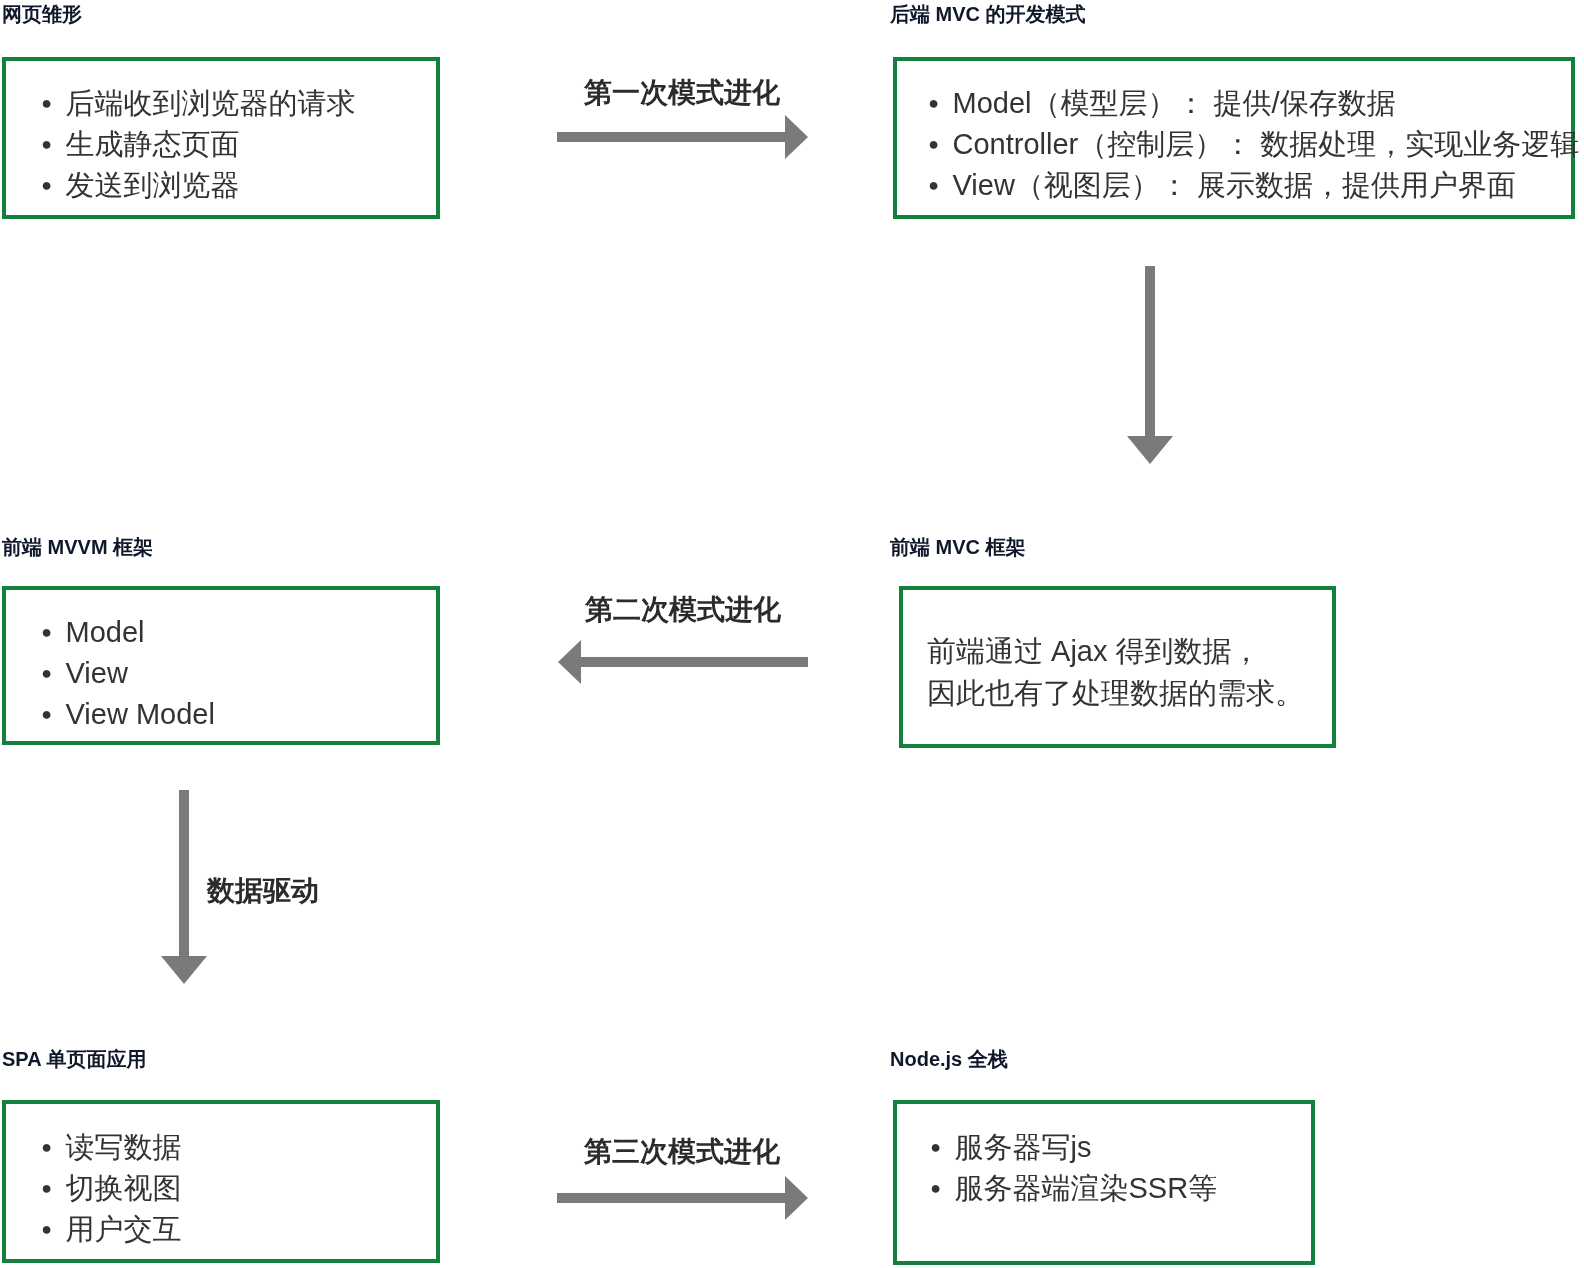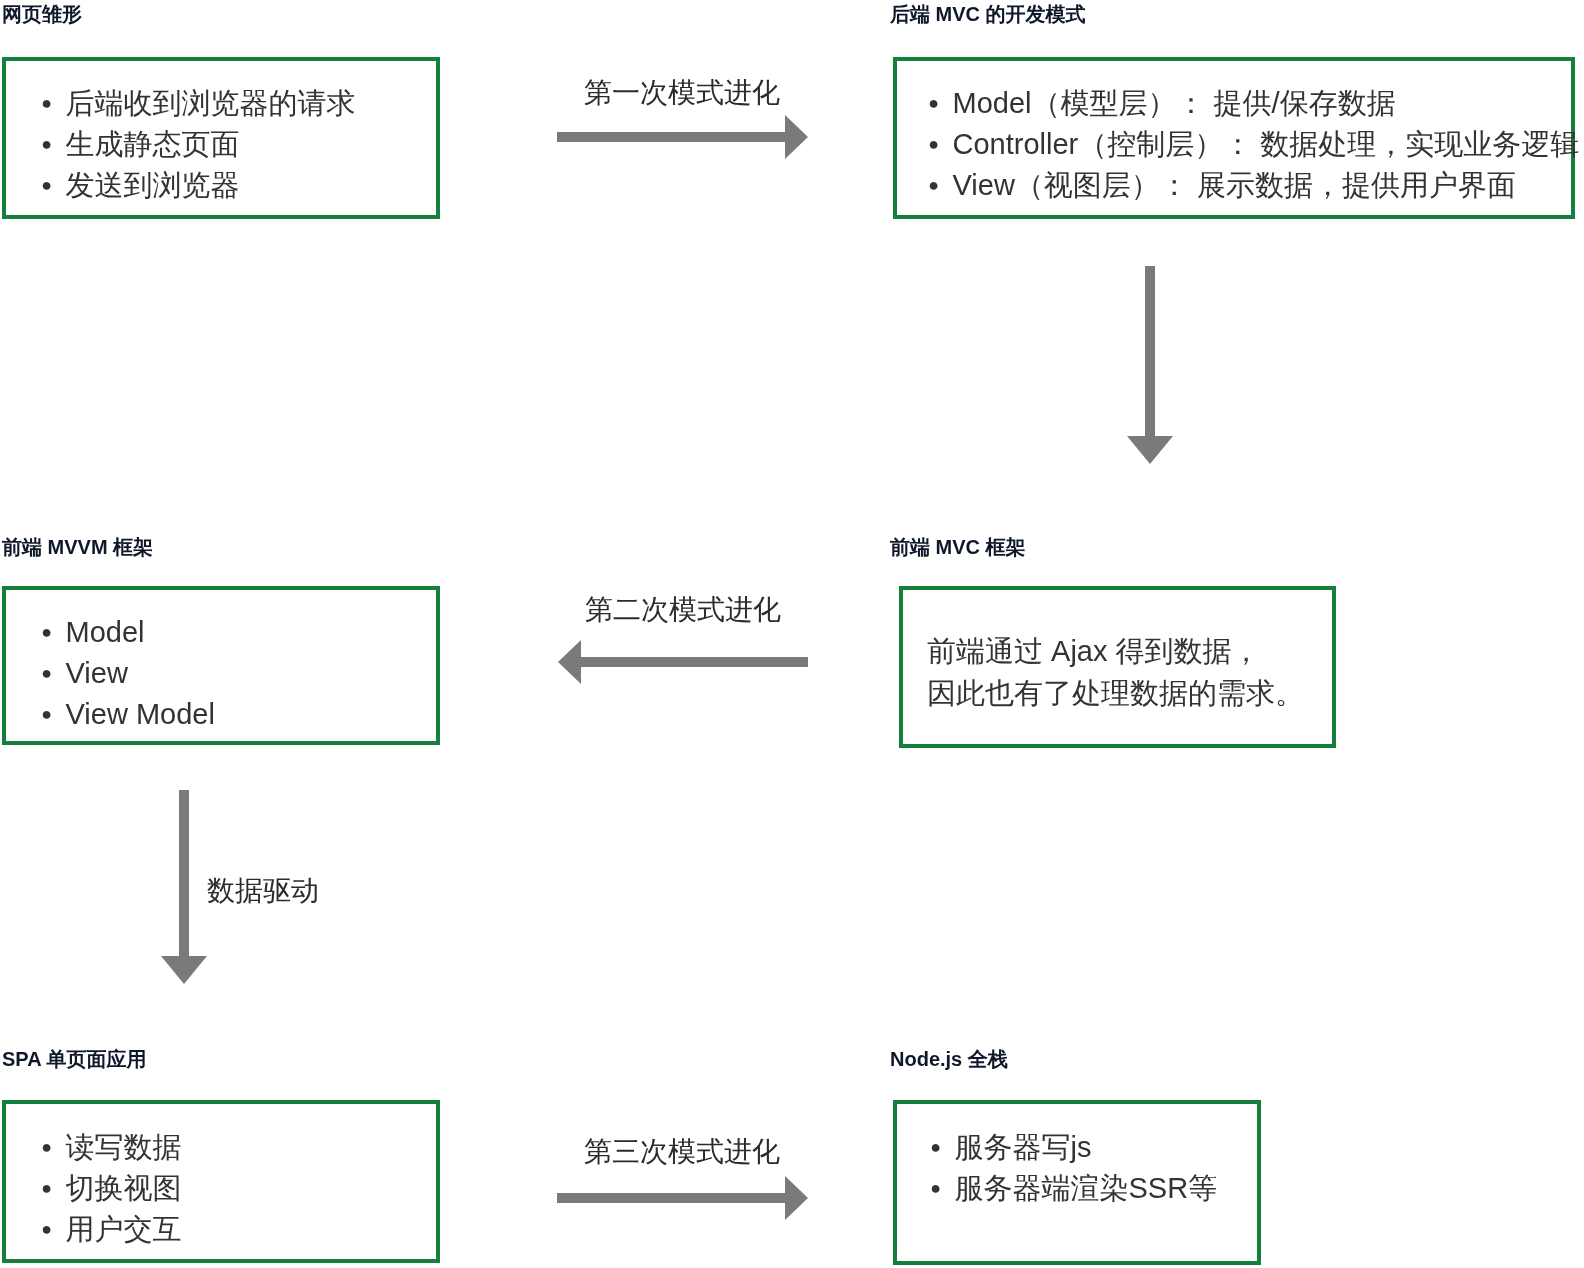--- a/index.html
+++ b/index.html
@@ -40,21 +40,21 @@
     color: #333333;
   }
   .plain-line {
     font-size: 29px;
     color: #333333;
     line-height: 42px;
     white-space: nowrap;
   }
   .arrow-label {
     position: absolute;
-    font-weight: normal;
+    font-weight: bold;
     font-size: 28px;
     color: #2b2b2b;
     white-space: nowrap;
   }
   .arrow-label.centered { text-align: center; }
   .shaft-h {
     position: absolute;
     height: 10px;
     background: #7a7a7a;
   }
@@ -110,21 +110,21 @@
   #arrow-3-label { left: 558px; top: 591px; width: 250px; }
 
   #arrow-4-shaft { left: 179px; top: 790px; height: 167px; }
   #arrow-4-head  { left: 161px; top: 956px; }
   #arrow-4-label { left: 207px; top: 872px; }
 
   
   #title-5 { left: 2px;  top: 1046px; }
   #box-5   { left: 2px;  top: 1100px; width: 438px; height: 163px; padding: 23px 16px 0 32px; }
   #title-6 { left: 890px; top: 1046px; }
-  #box-6   { left: 893px; top: 1100px; width: 368px; height: 165px; padding: 23px 16px 12px 30px; }
+  #box-6   { left: 893px; top: 1100px; width: 422px; height: 165px; padding: 23px 16px 12px 30px; }
 
   #arrow-5-shaft { left: 557px; top: 1193px; width: 229px; }
   #arrow-5-head  { left: 785px; top: 1176px; }
   #arrow-5-label { left: 557px; top: 1133px; width: 250px; }
 </style>
 </head>
 <body>
 
 <div id="canvas">
 

